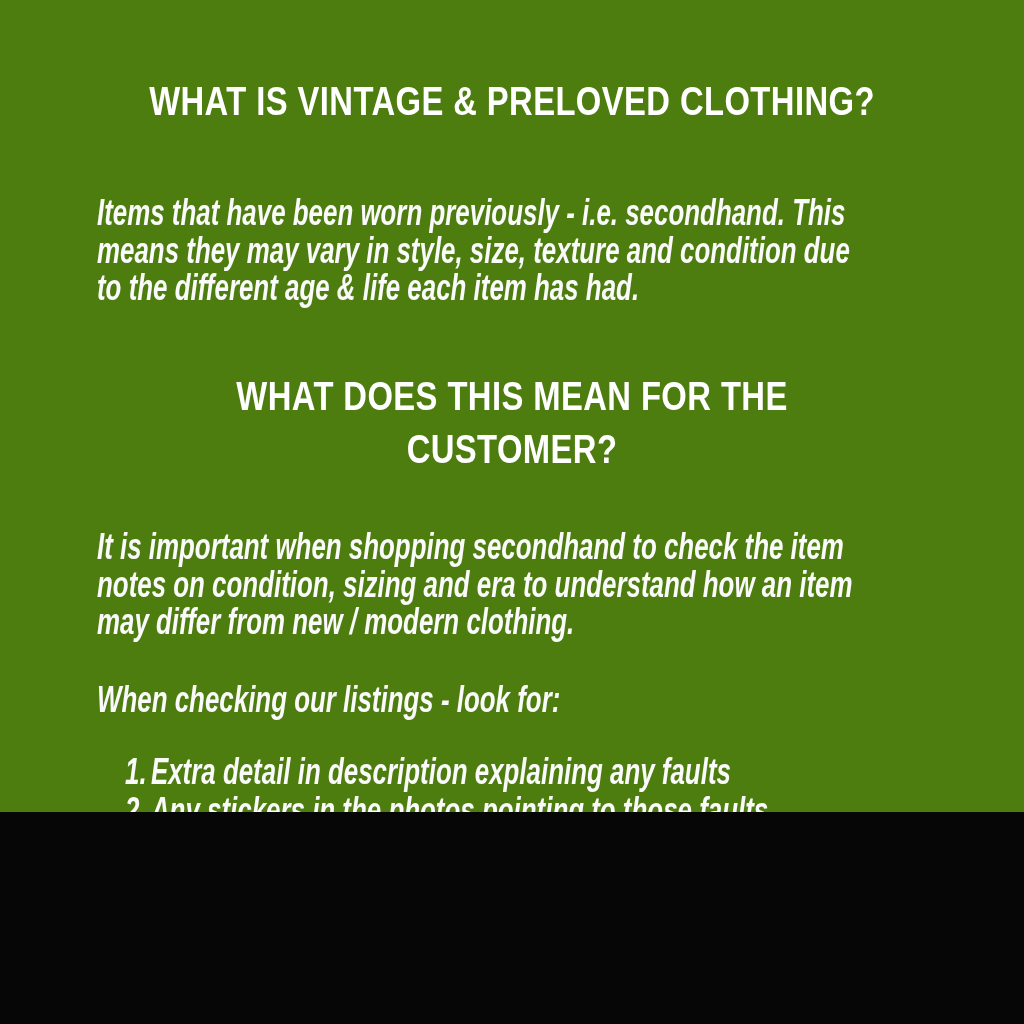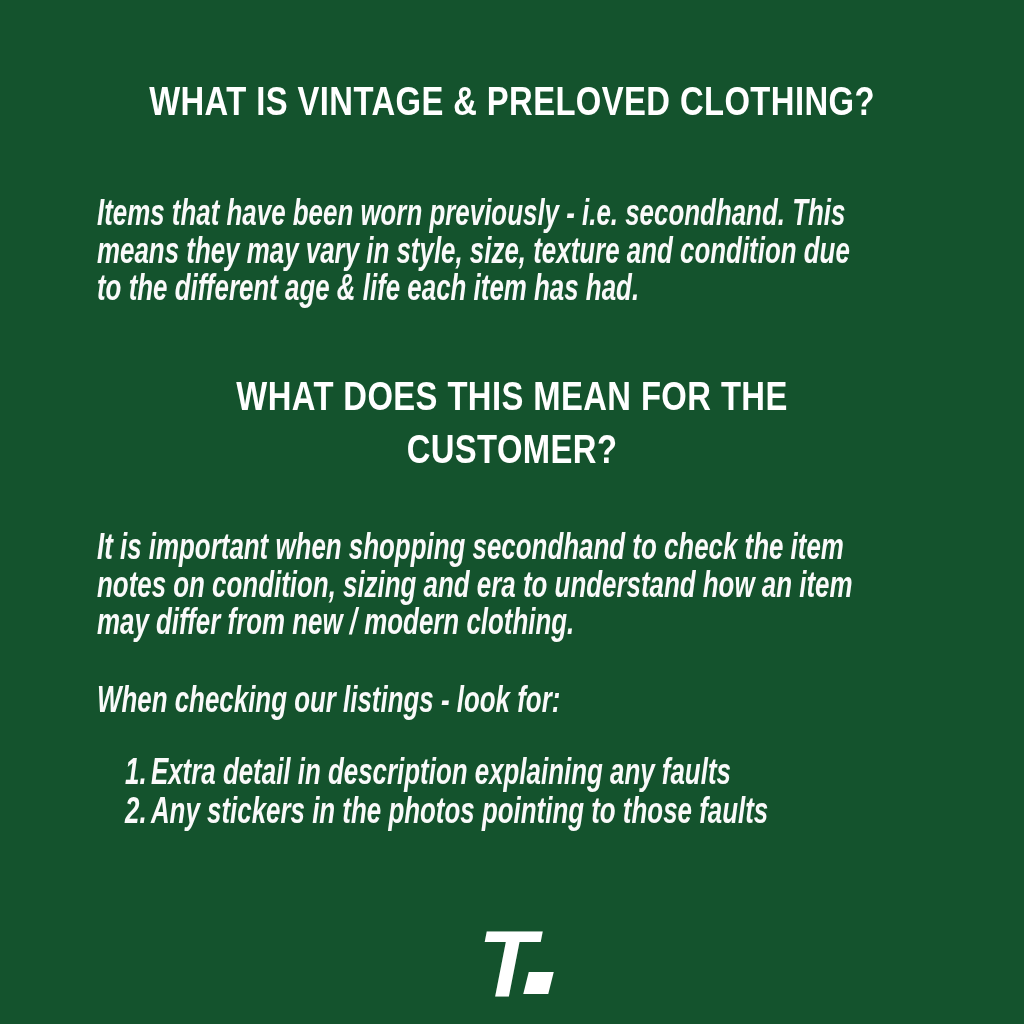--- a/index.html
+++ b/index.html
@@ -3,22 +3,22 @@
 <meta charset="utf-8">
 <style>
   html, body {
     margin: 0;
     padding: 0;
     background: #060606;
   }
   .page {
     position: relative;
     width: 1024px;
-    height: 1024px;
-    background: #14532d;
+    height: 812px;
+    background: #4d7c0f;
     overflow: hidden;
     color: #fdfdfd;
     font-family: "Liberation Sans", sans-serif;
   }
   .heading {
     position: absolute;
     left: 50%;
     width: 1240px;
     margin-left: -620px;
     transform: scaleX(0.80);

